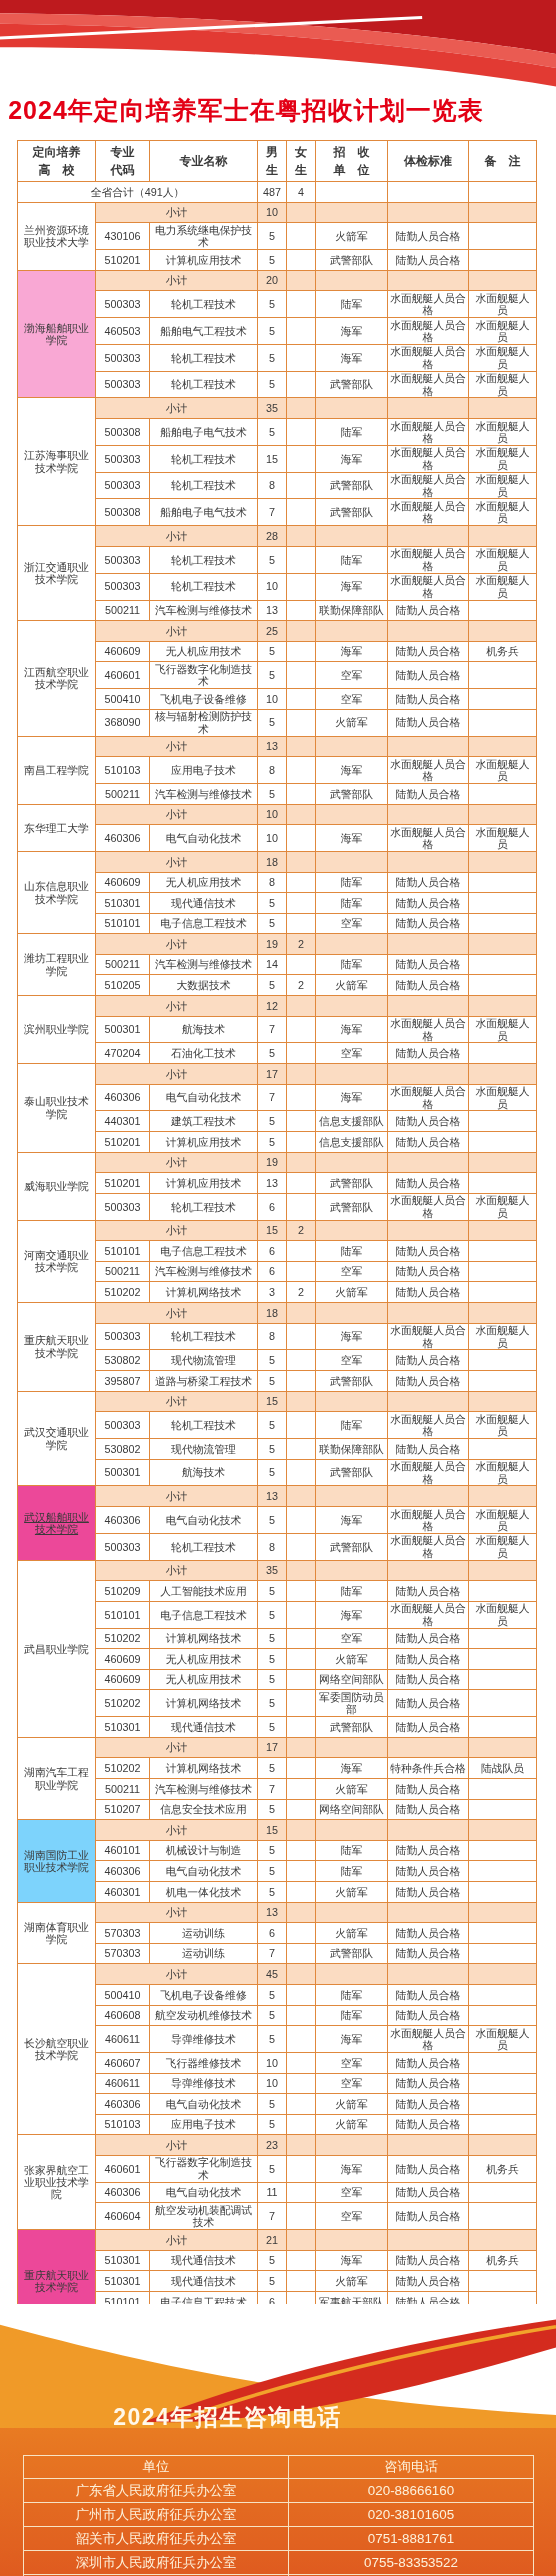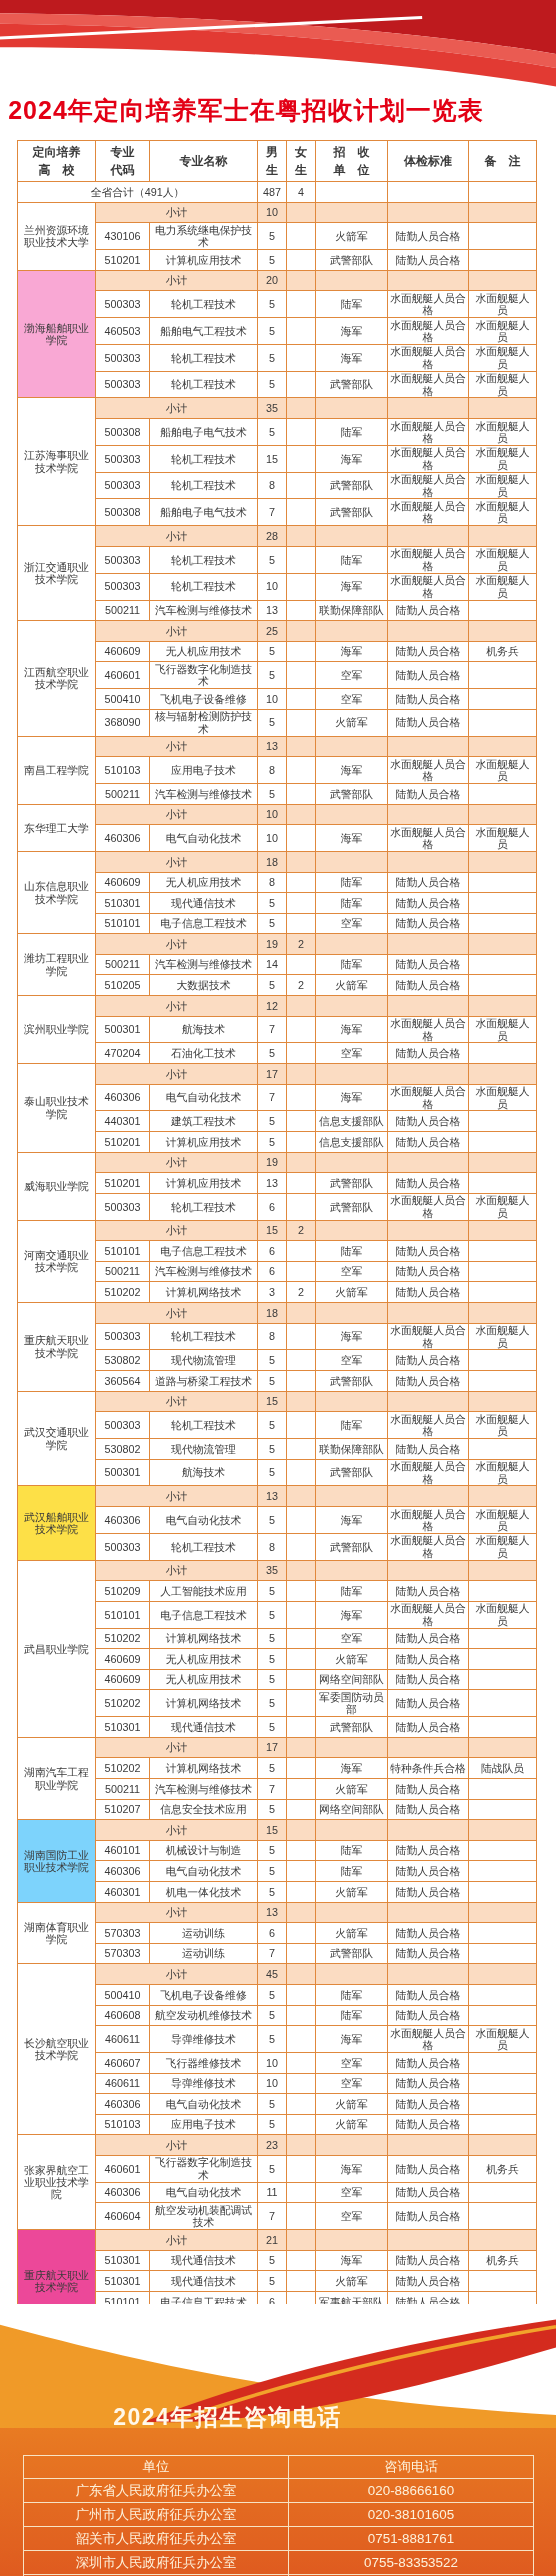--- a/index.html
+++ b/index.html
@@ -536,21 +536,21 @@
         <tr>
           <td>530802</td>
           <td class="major-name">现代物流管理</td>
           <td>5</td>
           <td></td>
           <td>空军</td>
           <td>陆勤人员合格</td>
           <td></td>
         </tr>
         <tr>
-          <td>360564</td>
+          <td>395807</td>
           <td class="major-name">道路与桥梁工程技术</td>
           <td>5</td>
           <td></td>
           <td>武警部队</td>
           <td>陆勤人员合格</td>
           <td></td>
         </tr>
         <tr class="subtotal-row">
           <td class="school" rowspan="4" style="background: rgb(255, 255, 255);">武汉交通职业学院</td>
           <td colspan="2">小计</td>
@@ -581,21 +581,21 @@
         <tr>
           <td>500301</td>
           <td class="major-name">航海技术</td>
           <td>5</td>
           <td></td>
           <td>武警部队</td>
           <td>水面舰艇人员合格</td>
           <td>水面舰艇人员</td>
         </tr>
         <tr class="subtotal-row">
-          <td class="school" rowspan="3" style="background: #fde047;">武汉船舶职业技术学院</td>
+          <td class="school" rowspan="3" style="background: #ec4899; text-decoration: underline;">武汉船舶职业技术学院</td>
           <td colspan="2">小计</td>
           <td>13</td>
           <td></td>
           <td></td>
           <td></td>
           <td></td>
         </tr>
         <tr>
           <td>460306</td>
           <td class="major-name">电气自动化技术</td>

